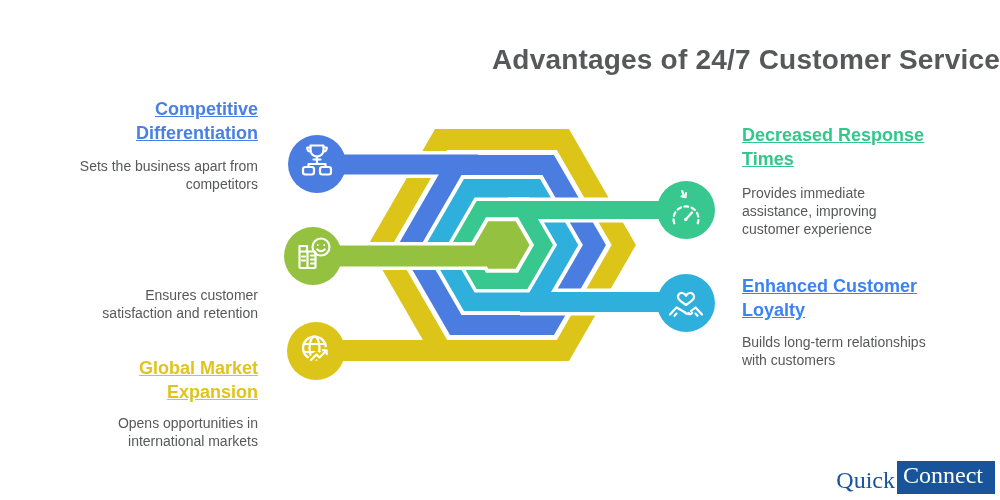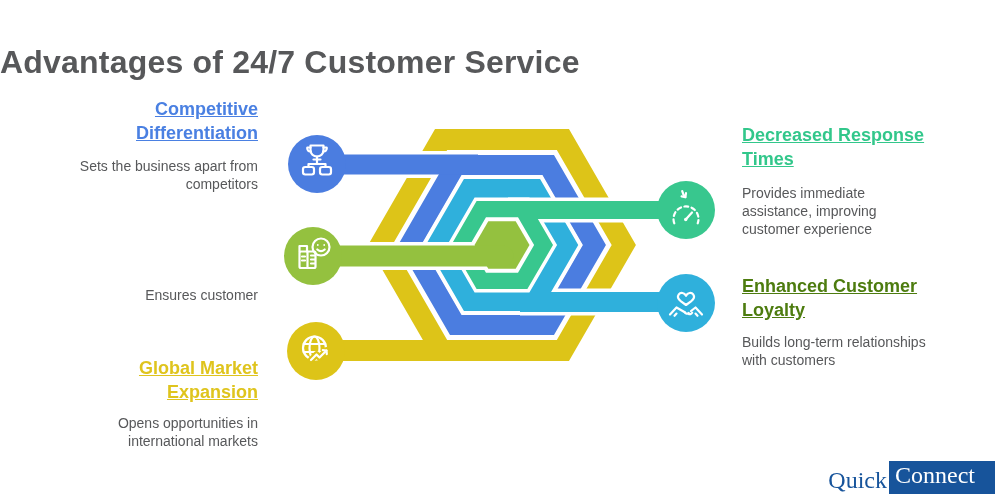--- a/index.html
+++ b/index.html
@@ -1,30 +1,30 @@
 <!DOCTYPE html>
 <html><head>
 <meta charset="utf-8">
 <style>
   html,body{margin:0;padding:0;}
   body{width:1000px;height:500px;position:relative;background:#ffffff;overflow:hidden;
        font-family:"Liberation Sans",sans-serif;}
-  .title{position:absolute;left:0;top:44px;width:1000px;text-align:left;
-         font-size:32px;font-weight:bold;color:#57585a;letter-spacing:.2px;}
+  .title{position:absolute;left:0;top:44px;width:1000px;text-align:right;
+         font-size:28px;font-weight:bold;color:#57585a;letter-spacing:.2px;}
   .heading{position:absolute;font-size:18px;font-weight:bold;line-height:1.32;text-decoration:underline;}
   .desc{position:absolute;font-size:14px;line-height:1.3;color:#57585a;}
   .left-col{left:30px;width:228px;text-align:right;}
   .right-col{left:742px;width:240px;text-align:left;}
   .c-blue{color:#4a80e2}.c-olive{color:#8fbe3b}.c-yellow{color:#dfc41d}
-  .c-green{color:#32c78b}.c-cyan{color:#4d7c0f}
+  .c-green{color:#32c78b}.c-cyan{color:#3b82f6}
   #diagram{position:absolute;left:0;top:0;}
   .logo{position:absolute;right:5px;top:461px;display:flex;align-items:flex-end;
         font-family:"Liberation Serif",serif;font-size:24px;}
   .logo-plain{color:#17549b;margin-right:2px;}
-  .logo-box{background:#17549b;color:#ffffff;padding:1px 20px 5px 6px;}
+  .logo-box{background:#17549b;color:#ffffff;padding:1px 12px 5px 6px;}
 </style>
 </head>
 <body>
 
 <div class="title">Advantages of 24/7 Customer Service</div>
 
 <svg id="diagram" width="1000" height="500" viewBox="0 0 1000 500" aria-hidden="true">
 
   <g>
     <polygon points="380.2,245 441.1,139.5 562.9,139.5 623.8,245 562.9,350.5 441.1,350.5" fill="none" stroke="#ffffff" stroke-width="28"></polygon>
@@ -123,20 +123,21 @@
 </div>
 <div class="desc left-col" style="top:157px">
   <div>Sets the business apart from</div>
   <div>competitors</div>
 </div>
 
 <div class="heading left-col c-olive" style="top:228px">
 </div>
 <div class="desc left-col" style="top:286px">
   <div>Ensures customer</div>
+  <div>satisfaction and retention</div>
 </div>
 
 <div class="heading left-col c-yellow" style="top:357px">
   <div>Global Market</div>
   <div>Expansion</div>
 </div>
 <div class="desc left-col" style="top:414px">
   <div>Opens opportunities in</div>
   <div>international markets</div>
 </div>

